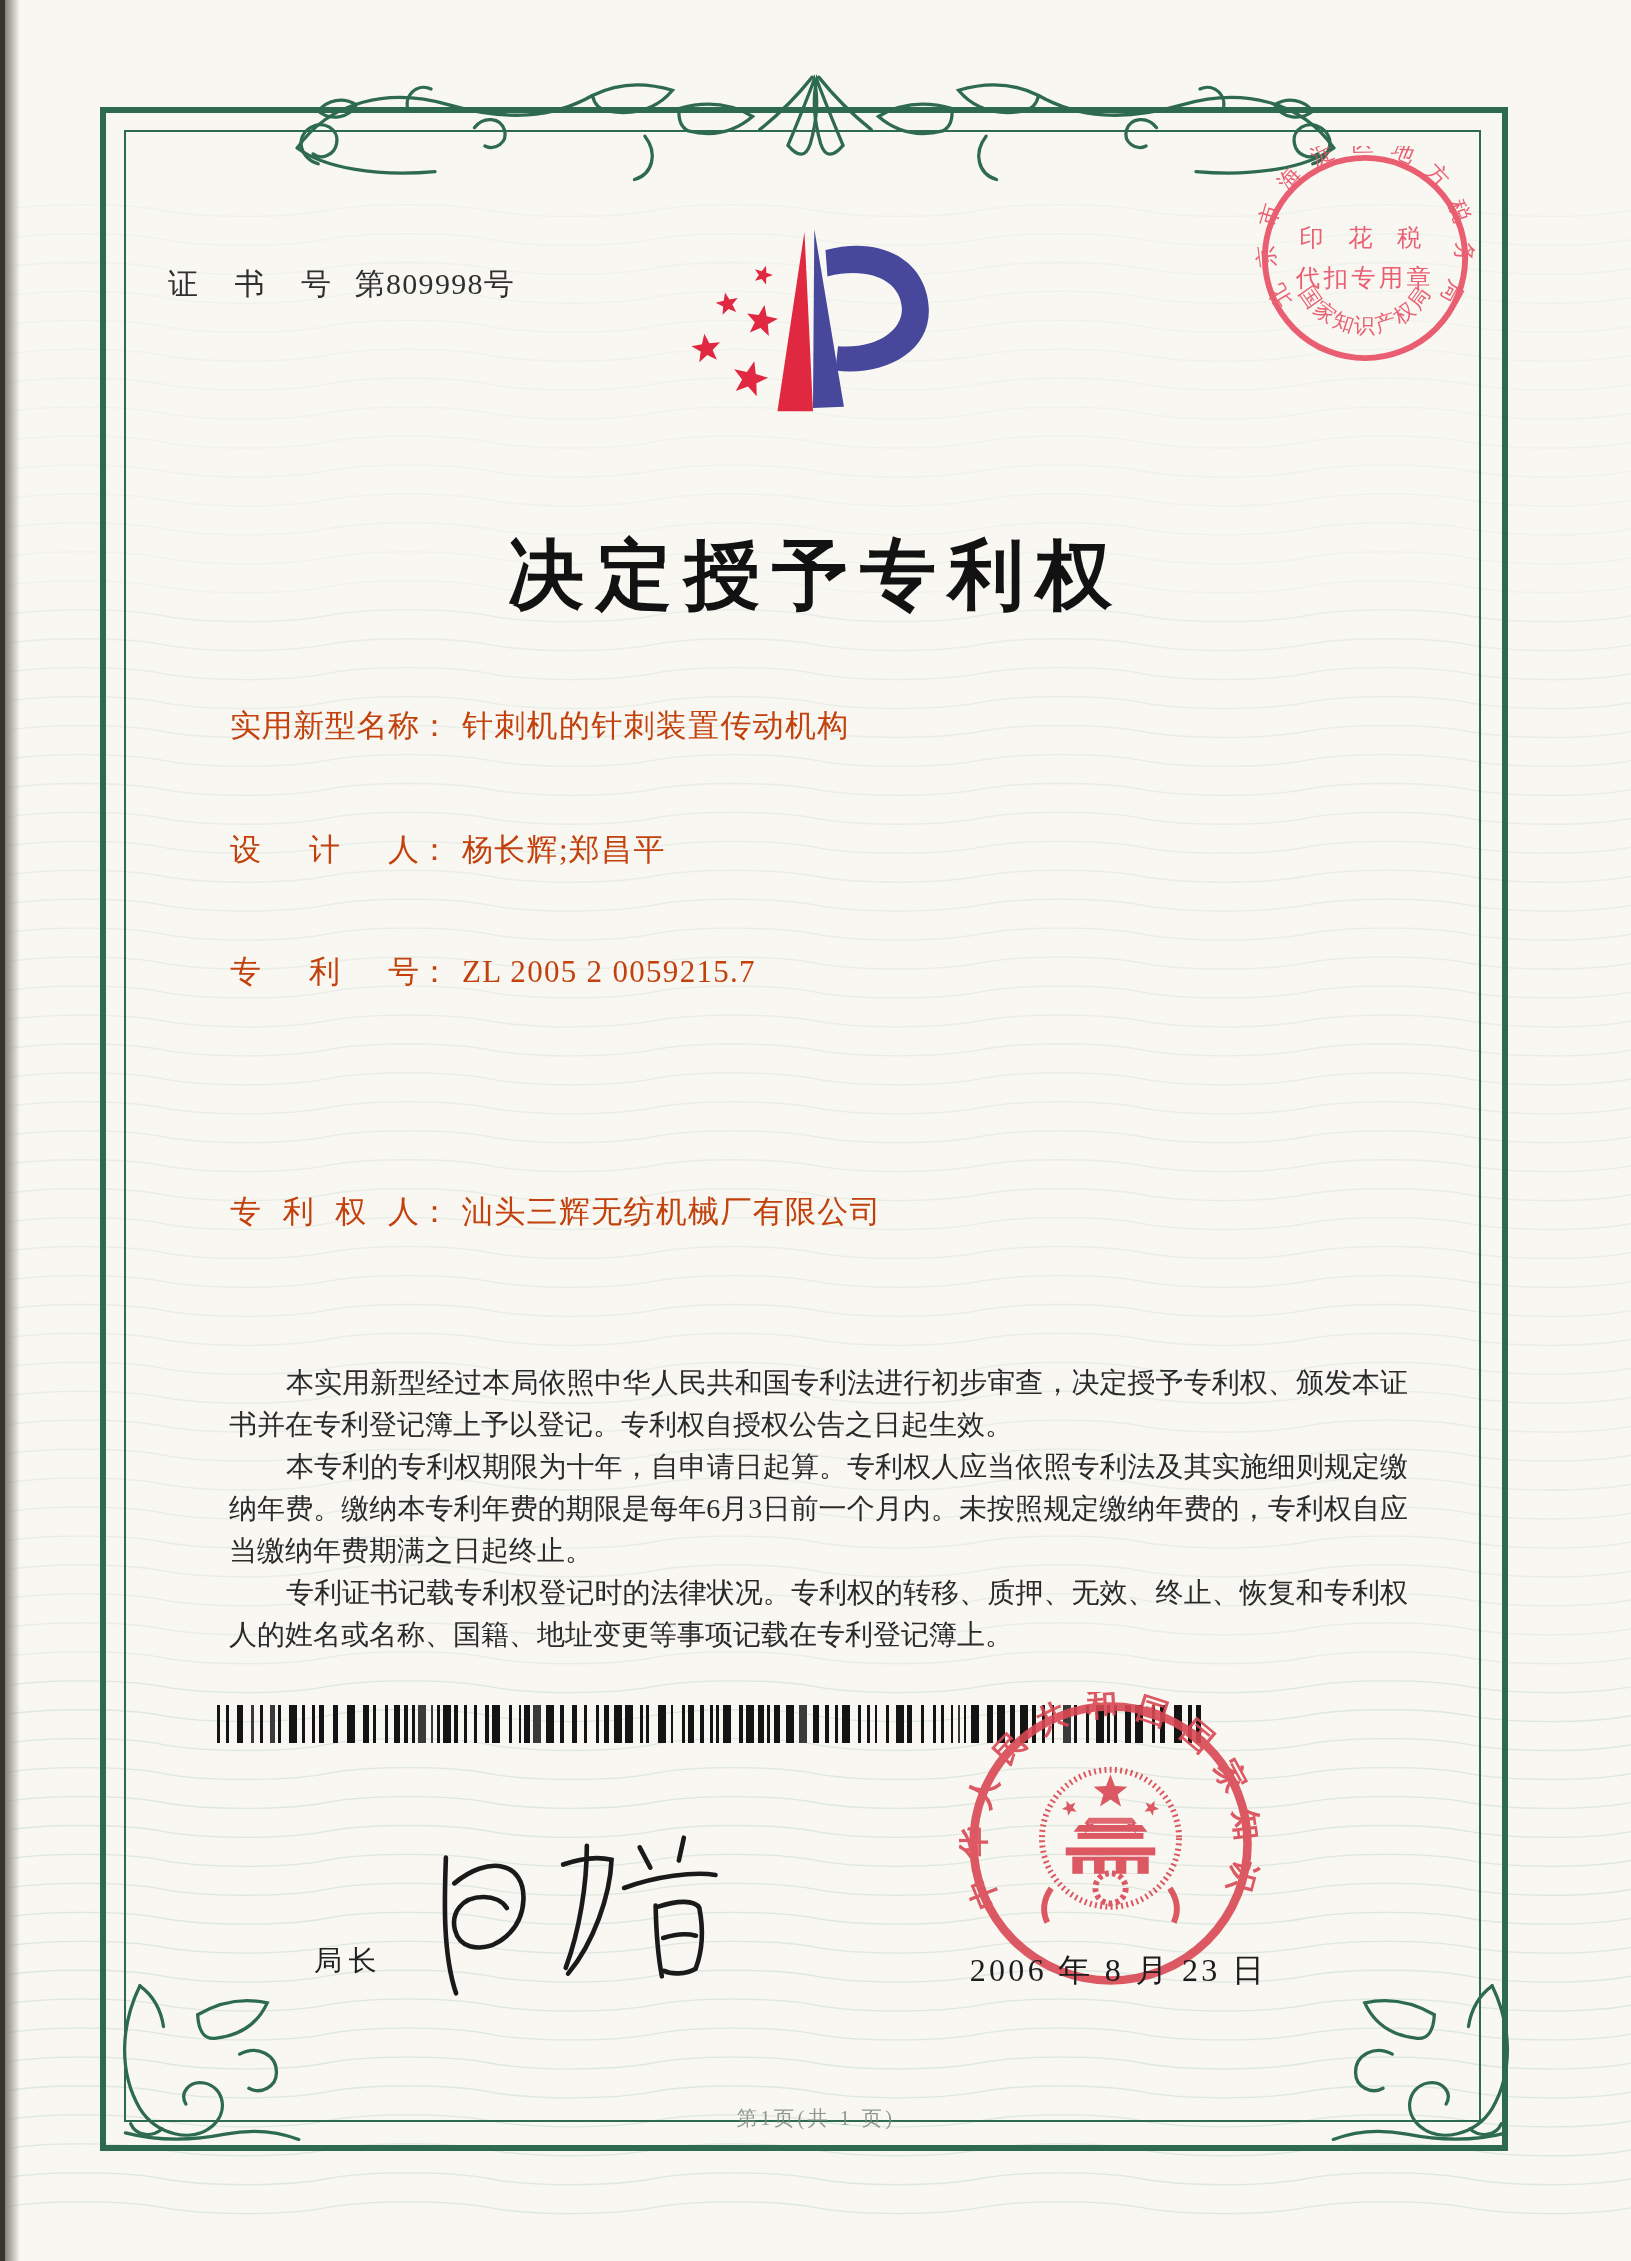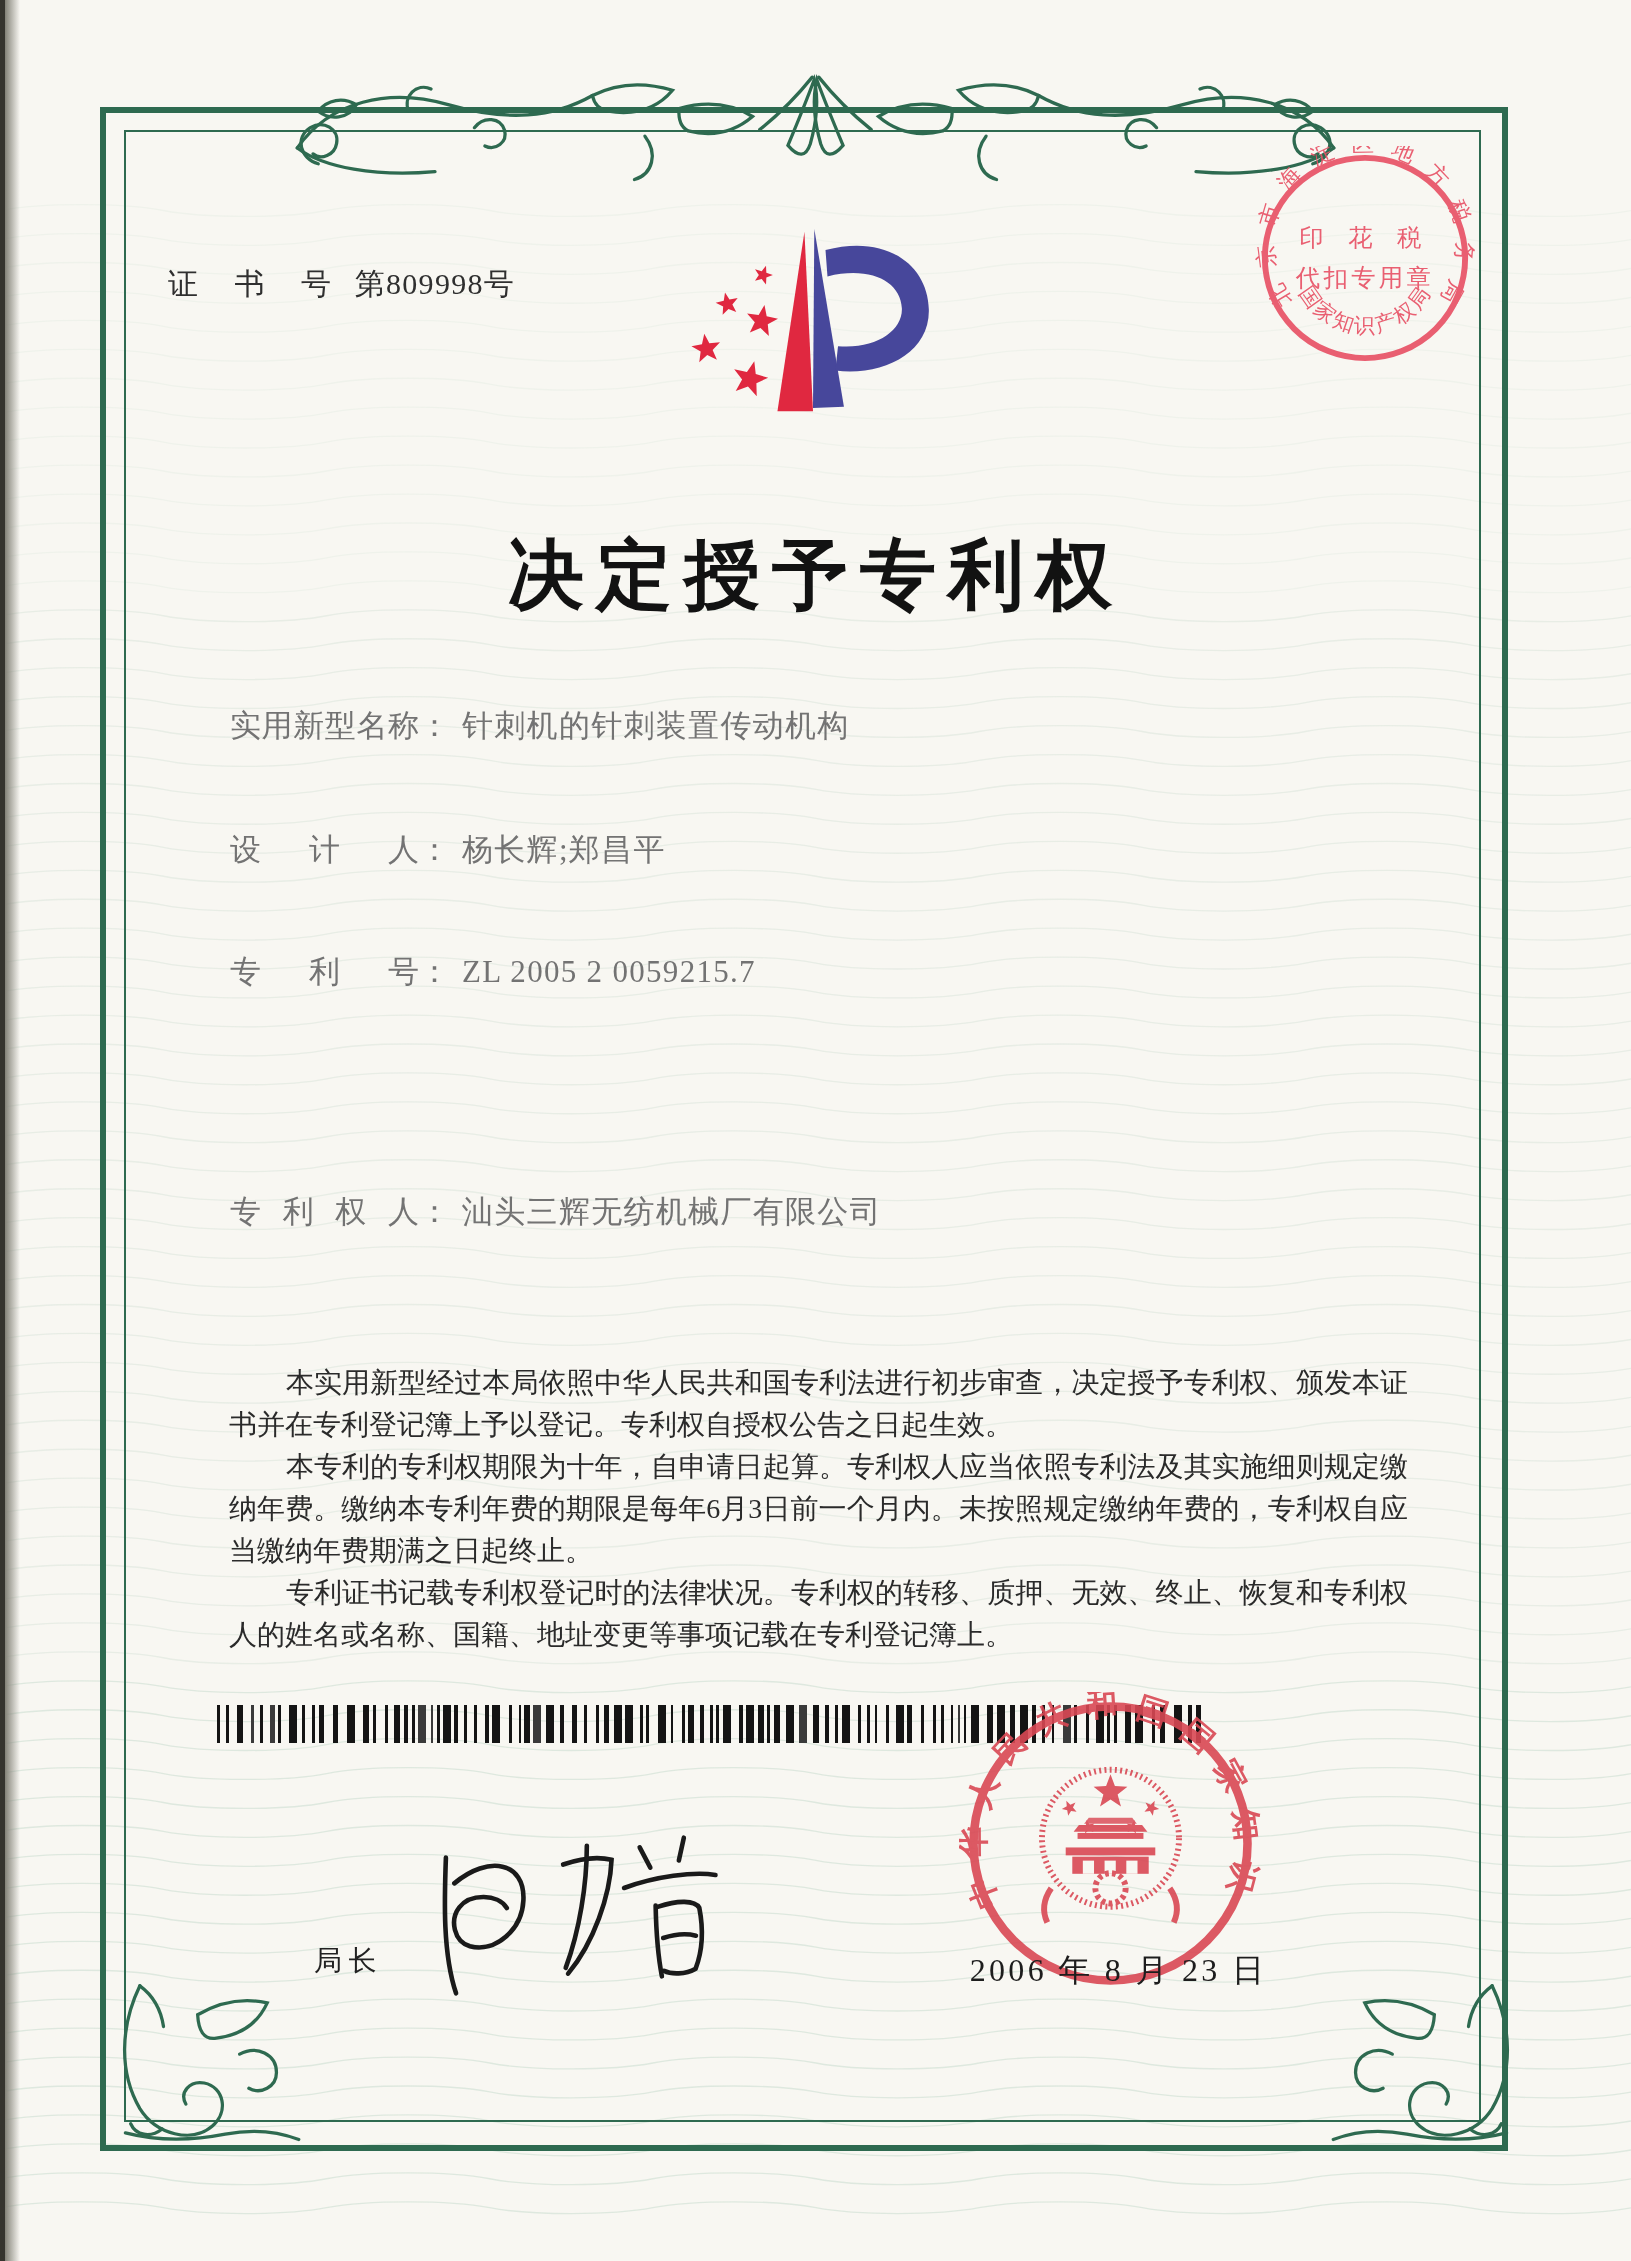--- a/index.html
+++ b/index.html
@@ -22,21 +22,21 @@
     border:2px solid #2e6a50;}
   .ornament{position:absolute;}
   
   .cert-no{position:absolute;left:168px;top:264px;font-size:30px;color:#2f2f2f;white-space:nowrap;}
   .cert-no .lbl{letter-spacing:14.5px;}
   .cert-no .num{margin-left:9.2px;letter-spacing:1.3px;}
   
   .title{position:absolute;left:0;top:525px;width:100%;text-align:center;
     font-size:76px;font-weight:bold;letter-spacing:12px;color:#121212;}
   
-  .field{position:absolute;left:230px;font-size:31px;color:#737373;white-space:nowrap;}
+  .field{position:absolute;left:230px;font-size:31px;color:#c2410c;white-space:nowrap;}
   .field .flabel{display:inline-block;width:189px;text-align:justify;text-align-last:justify;vertical-align:bottom;}
   .field .colon{display:inline-block;}
   .field .fvalue{margin-left:12px;letter-spacing:1.3px;}
   .f1{top:705px}.f2{top:829px}.f3{top:951px}.f4{top:1075px}.f5{top:1191px}.f6{top:1299px}
   
   .paras{position:absolute;left:229px;top:1362px;width:1179px;
     font-size:28px;line-height:42px;text-align:justify;color:#2a2a2a;}
   .paras p{margin:0;text-indent:57px;}
   
   .barcode{position:absolute;left:217px;top:1705px;width:990px;height:38px;font-size:0;}
@@ -267,15 +267,16 @@
       <rect x="221" y="256" width="17" height="20" fill="#f8f7f2"></rect>
       <rect x="254" y="256" width="17" height="20" fill="#f8f7f2"></rect>
       <circle cx="230" cy="298" r="23" fill="none" stroke="#d94854" stroke-width="9" stroke-dasharray="6 5"></circle>
       <path d="M140,298 q-18,26 -6,52" fill="none" stroke="#d94854" stroke-width="9"></path>
       <path d="M320,298 q18,26 6,52" fill="none" stroke="#d94854" stroke-width="9"></path>
     </g>
   </svg>
 
   <div class="issue-date">2006 年 8 月 23 日</div>
 
+  <div class="footer">第1页(共 1 页)</div>
 
 </div>
 
 
 </body></html>

